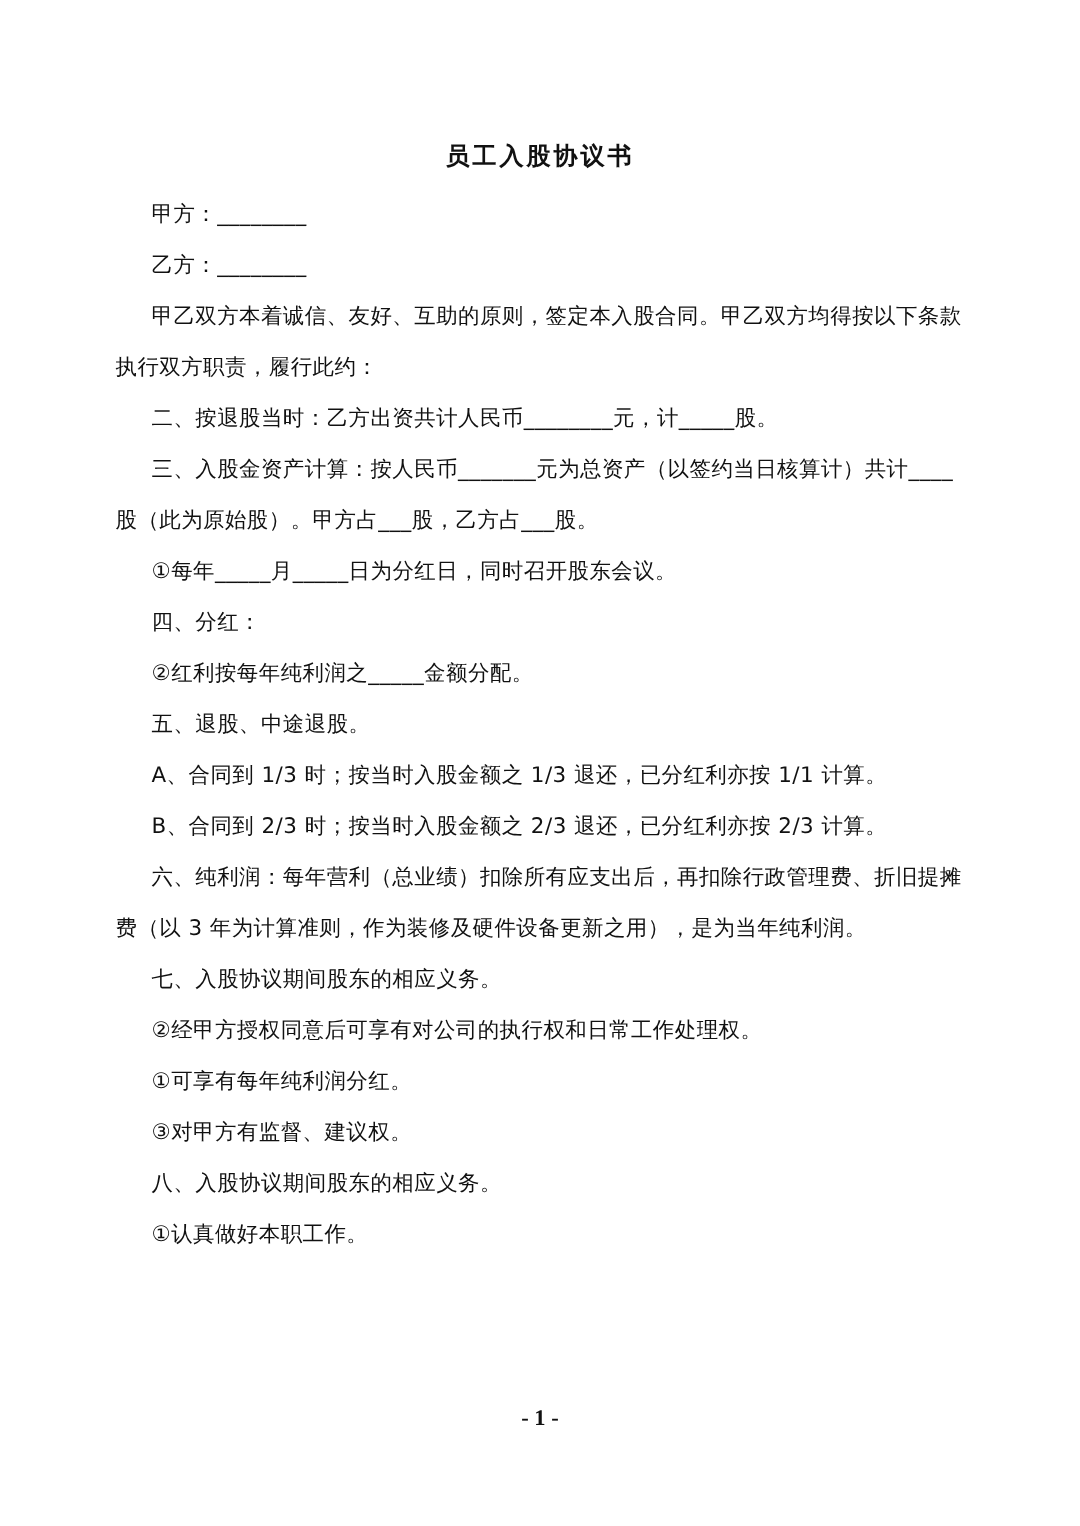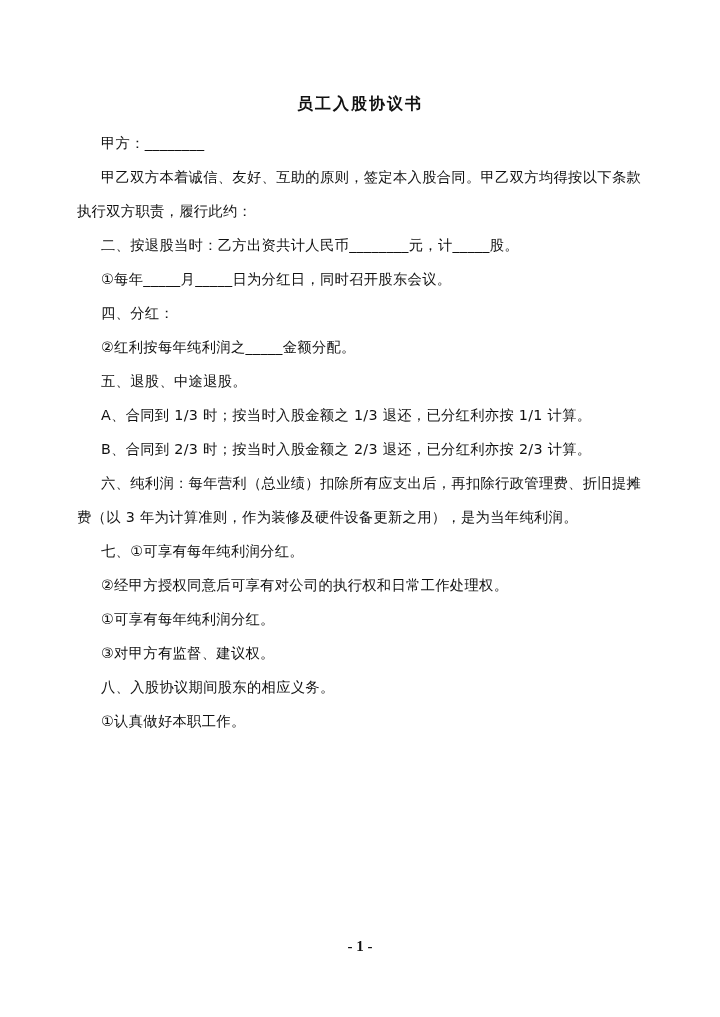--- a/index.html
+++ b/index.html
@@ -64,30 +64,32 @@
     }
   </style>
 </head>
 <body>
 
 <div class="page">
   <div class="title">员工入股协议书</div>
 
   <div class="body-text">
     <p class="para">甲方：________</p>
+    <p class="para">乙方：________</p>
     <p class="para">甲乙双方本着诚信、友好、互助的原则，签定本入股合同。甲乙双方均得按以下条款执行双方职责，履行此约：</p>
     <p class="para">二、按退股当时：乙方出资共计人民币________元，计_____股。</p>
+    <p class="para">三、入股金资产计算：按人民币_______元为总资产（以签约当日核算计）共计____股（此为原始股）。甲方占___股，乙方占___股。</p>
     <p class="para">①每年_____月_____日为分红日，同时召开股东会议。</p>
     <p class="para">四、分红：</p>
     <p class="para">②红利按每年纯利润之_____金额分配。</p>
     <p class="para">五、退股、中途退股。</p>
     <p class="para">A、合同到 1/3 时；按当时入股金额之 1/3 退还，已分红利亦按 1/1 计算。</p>
     <p class="para">B、合同到 2/3 时；按当时入股金额之 2/3 退还，已分红利亦按 2/3 计算。</p>
     <p class="para">六、纯利润：每年营利（总业绩）扣除所有应支出后，再扣除行政管理费、折旧提摊费（以 3 年为计算准则，作为装修及硬件设备更新之用），是为当年纯利润。</p>
-    <p class="para">七、①可享有每年纯利润分红。</p>
+    <p class="para">七、入股协议期间股东的相应义务。</p>
     <p class="para">②经甲方授权同意后可享有对公司的执行权和日常工作处理权。</p>
     <p class="para">①可享有每年纯利润分红。</p>
     <p class="para">③对甲方有监督、建议权。</p>
     <p class="para">八、入股协议期间股东的相应义务。</p>
     <p class="para">①认真做好本职工作。</p>
   </div>
 
   <div class="page-number">- 1 -</div>
 </div>
 

